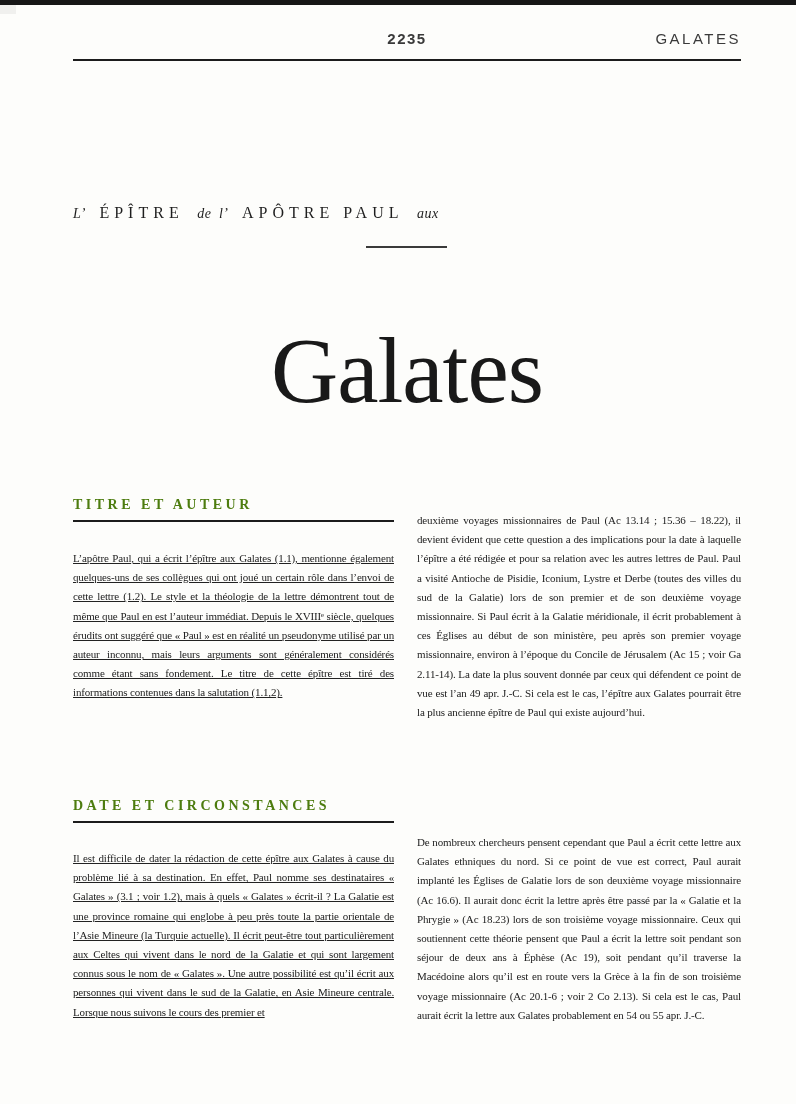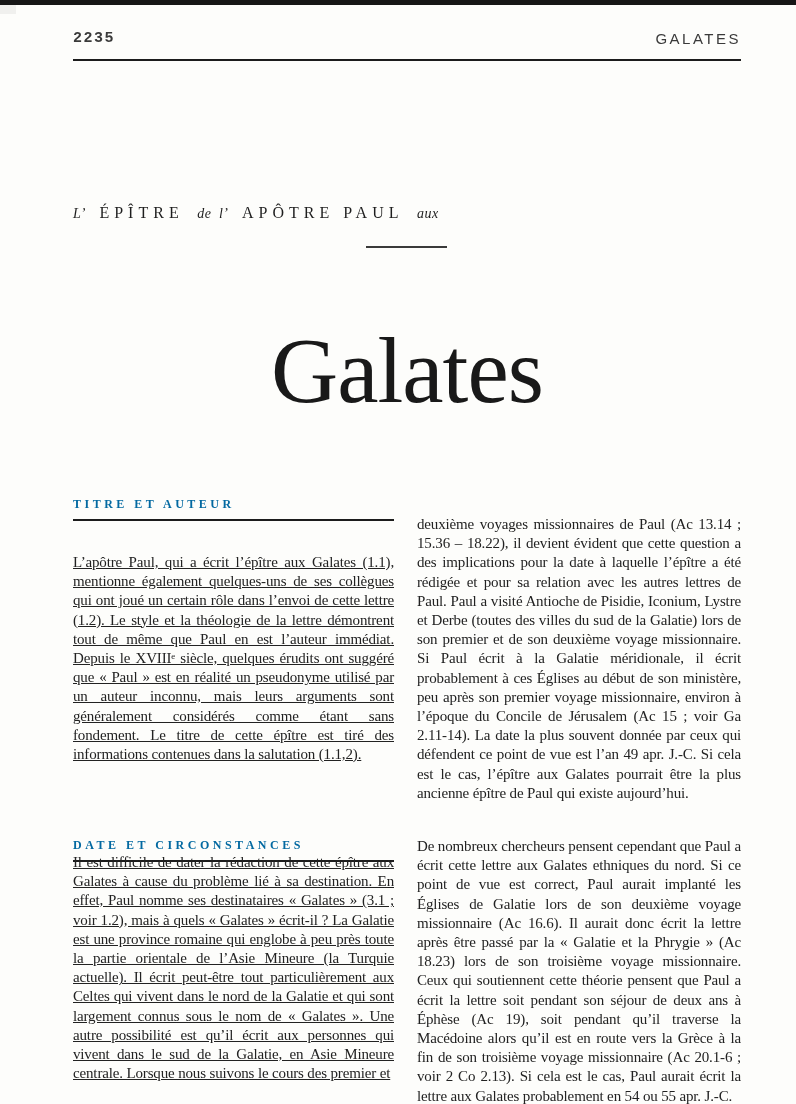--- a/index.html
+++ b/index.html
@@ -32,24 +32,23 @@
     position: absolute;
     left: 73px; top: 30px;
     width: 668px; height: 20px;
     font-family: "Liberation Sans", "DejaVu Sans", sans-serif;
     font-size: 15px;
     color: #3a3a3a;
   }
   .page-number {
     position: absolute;
     left: 0; right: 0;
-    text-align: left;
+    text-align: center;
     letter-spacing: 1.5px;
     font-weight: 600;
-    font-family: Liberation Mono, monospace;
   }
   .running-head-title {
     position: absolute;
     right: 0;
     letter-spacing: 2.5px;
     font-weight: 500;
   }
   .header-rule {
     position: absolute;
     left: 73px; top: 59px;
@@ -89,42 +88,42 @@
     text-align: center;
     font-size: 93px;
     line-height: 1.0;
     font-weight: 400;
     color: #191919;
     letter-spacing: -1px;
   }
   .section-heading {
     position: absolute;
     width: 321px;
-    font-size: 12px;
+    font-size: 14px;
     font-weight: 700;
     letter-spacing: 3.5px;
-    color: #0369a1;
+    color: #4d7c0f;
     padding-bottom: 7px;
     border-bottom: 2px solid #1c1c1c;
   }
   .body-para {
     position: absolute;
-    font-size: 15px;
+    font-size: 11px;
     line-height: 19.2px;
     text-align: justify;
     color: #222222;
     letter-spacing: -0.15px;
     hyphens: auto;
     -webkit-hyphens: auto;
   }
   .col-left  { left: 73px;  width: 321px; }
   .col-right { left: 417px; width: 324px; }
   .heading-1 { top: 497px; }
   .para-1    { top: 538px; text-decoration: underline; }
-  .heading-2 { top: 798px; margin-top: 40px; }
+  .heading-2 { top: 798px; }
   .para-2    { top: 838px; text-decoration: underline; }
   .rpara-1   { top: 500px; }
   .rpara-2   { top: 822px; font-family: Liberation Serif, serif; }
 </style>
 </head>
 <body>
 
 <div class="page">
 
   <div class="top-bar"></div>

